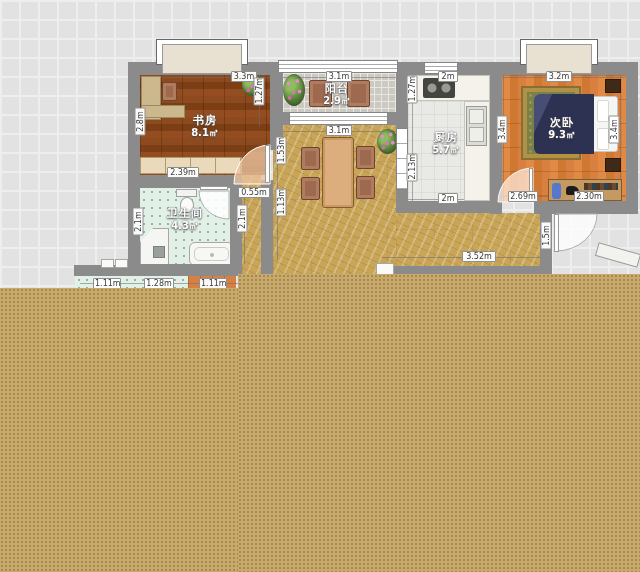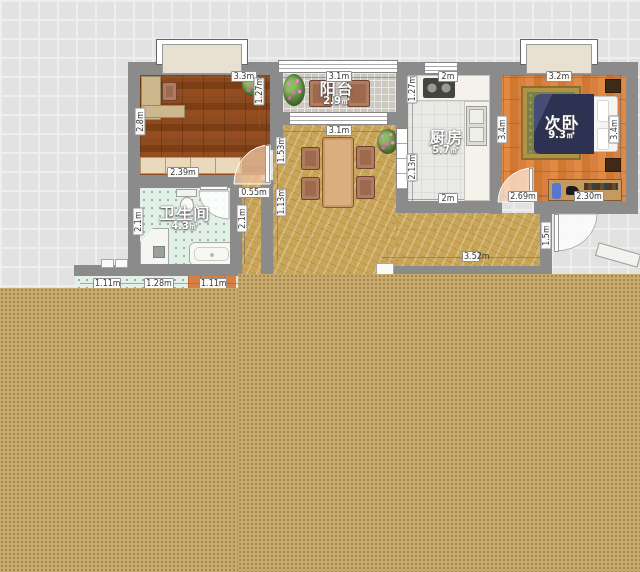--- a/index.html
+++ b/index.html
@@ -63,21 +63,21 @@
   svg.door{z-index:15;overflow:visible;}
   
   .dl{position:absolute;background:rgba(110,110,110,.55);z-index:4;}
   .dim{position:absolute;height:11px;line-height:9px;font-size:8px;
     background:rgba(255,255,255,.96);border:1px solid #8f8f8f;border-radius:1px;
     color:#3c3c3c;text-align:center;padding:0 1px;box-sizing:border-box;
     white-space:nowrap;z-index:30;}
   .dim.v{width:28px;transform:rotate(-90deg);}
   .rl{position:absolute;width:64px;text-align:center;color:#fff;font-weight:bold;z-index:28;
     text-shadow:0 1px 2px rgba(60,60,60,.95),0 0 2px rgba(90,90,90,.9);}
-  .rl .n{font-size:16px;line-height:13px;letter-spacing:1px;}
+  .rl .n{font-size:11px;line-height:13px;letter-spacing:1px;}
   .rl .ar{font-size:10px;line-height:11px;}
   
   .tan{background-color:#c9aa6d;z-index:40;background-image:
     radial-gradient(rgba(125,95,42,.45) 1px,transparent 1.4px);background-size:4px 4px;}
 </style>
 </head>
 <body>
 
 <div id="plan">
 
@@ -232,23 +232,27 @@
   <div class="dim v" style="left:488px;top:124px;">3.4m</div>
   <div class="dim" style="left:546px;top:71px;width:26px;">3.2m</div>
   <div class="dim v" style="left:600px;top:124px;">3.4m</div>
   <div class="dim" style="left:508px;top:191px;width:30px;">2.69m</div>
   <div class="dim" style="left:574px;top:191px;width:30px;">2.30m</div>
   <div class="dim v" style="left:124px;top:216px;">2.1m</div>
   <div class="dim v" style="left:228px;top:213px;">2.1m</div>
   <div class="dim" style="left:93px;top:278px;width:28px;">1.11m</div>
   <div class="dim" style="left:144px;top:278px;width:30px;">1.28m</div>
   <div class="dim" style="left:199px;top:278px;width:28px;">1.11m</div>
-  <div class="dim" style="left:462px;top:251px;width:18px;">3.52m</div>
+  <div class="dim" style="left:462px;top:251px;width:34px;">3.52m</div>
   <div class="dim v" style="left:532px;top:230px;">1.5m</div>
 
+  <div class="rl" style="left:173px;top:114px;">
+    <div class="n">书房</div>
+    <div class="ar">8.1㎡</div>
+  </div>
   <div class="rl" style="left:305px;top:82px;">
     <div class="n">阳台</div>
     <div class="ar">2.9㎡</div>
   </div>
   <div class="rl" style="left:414px;top:131px;">
     <div class="n">厨房</div>
     <div class="ar">5.7㎡</div>
   </div>
   <div class="rl" style="left:530px;top:116px;">
     <div class="n">次卧</div>

